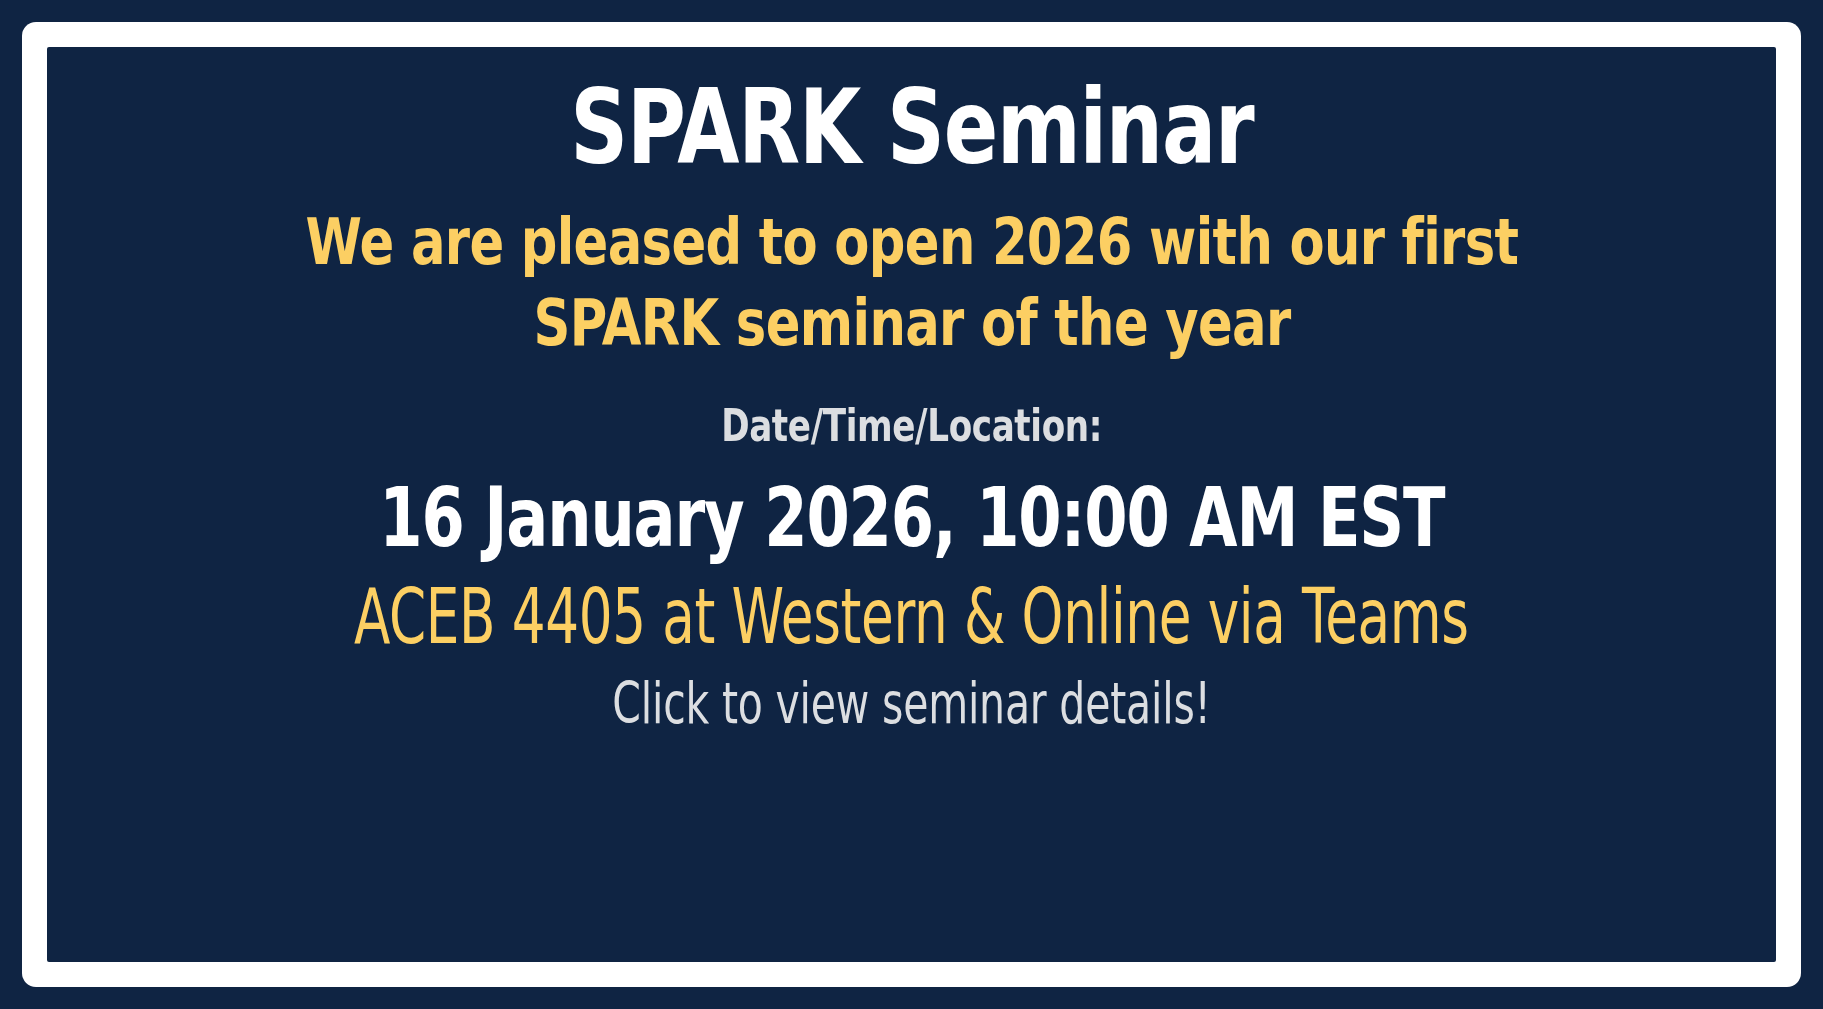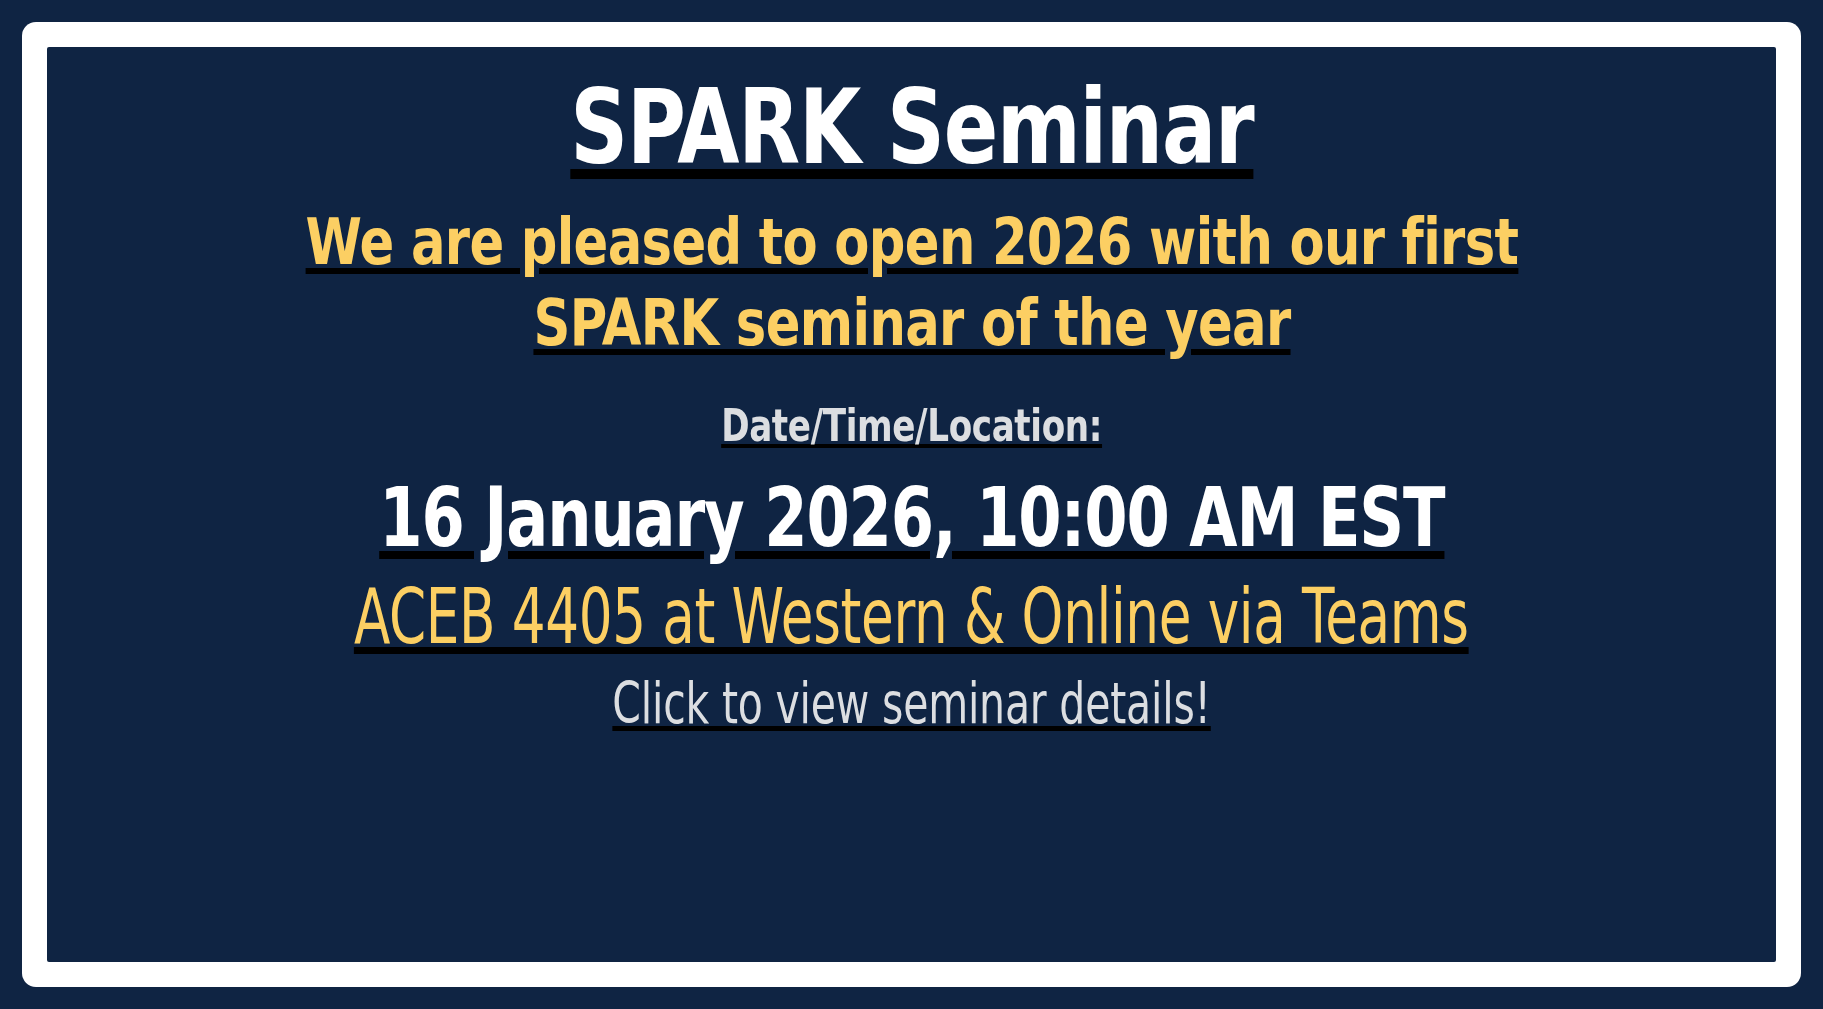--- a/index.html
+++ b/index.html
@@ -45,21 +45,20 @@
     bottom: 25px;
     background: #0f2443;
     border-radius: 2px;
     box-sizing: border-box;
     display: flex;
     flex-direction: column;
     align-items: center;
     justify-content: flex-start;
     padding: 28px 34px 22px 34px;
     overflow: hidden;
-    text-decoration: underline;
   }
 
   
   .title {
     color: #ffffff;
     font-family: "DejaVu Sans", sans-serif;
     font-weight: 700;
     font-size: 103px;
     line-height: 1.02;
     letter-spacing: -1.5px;

